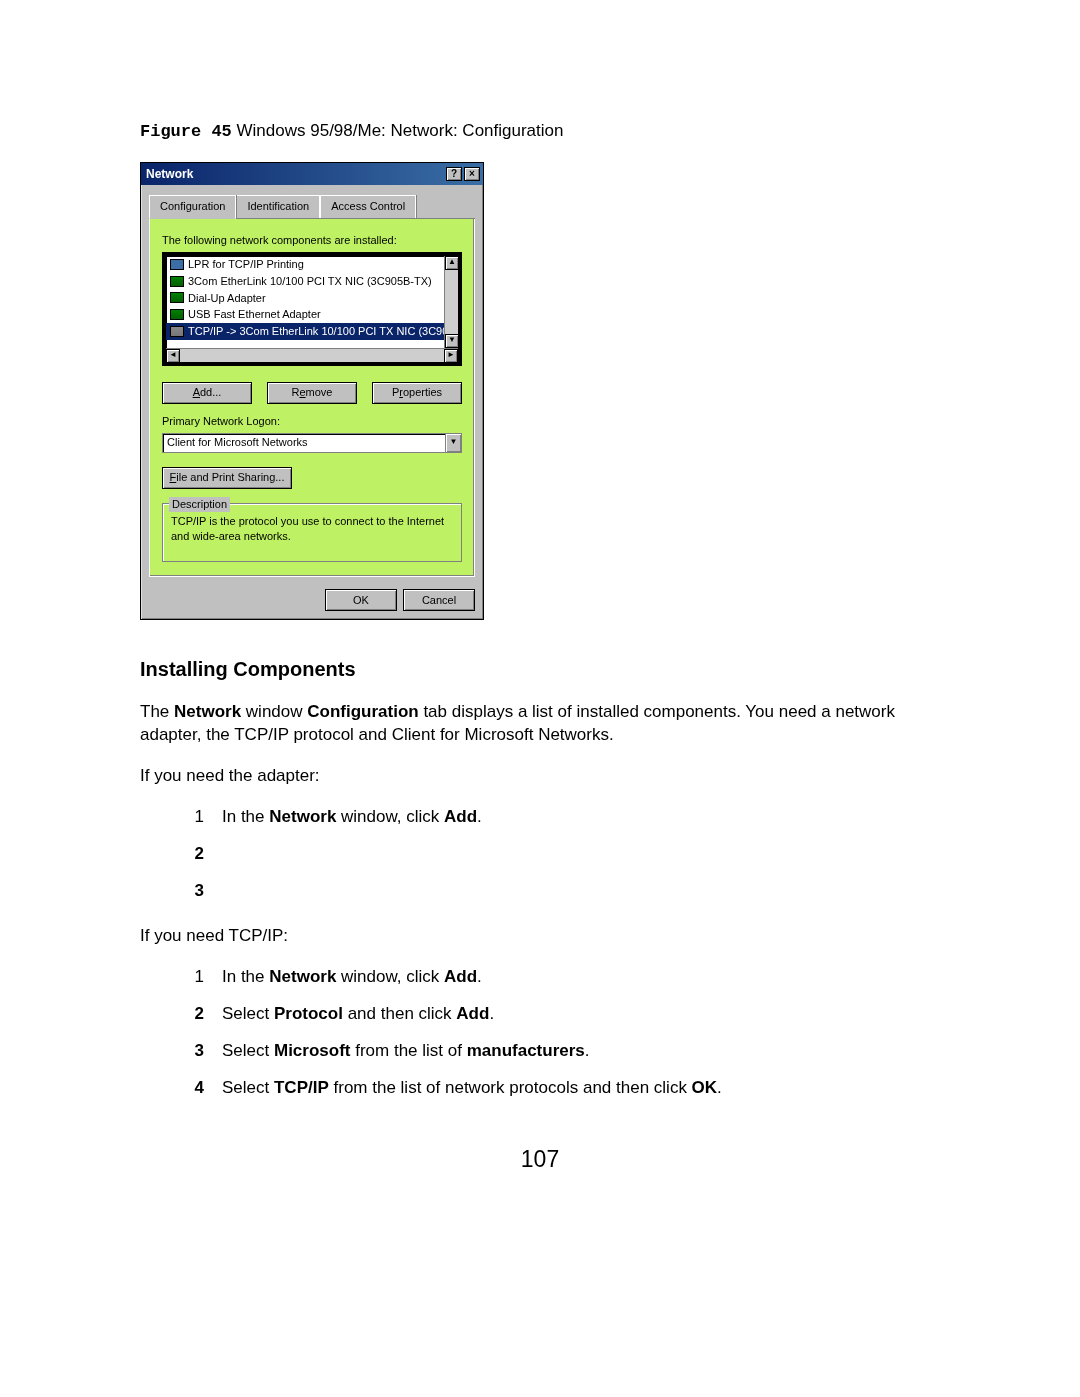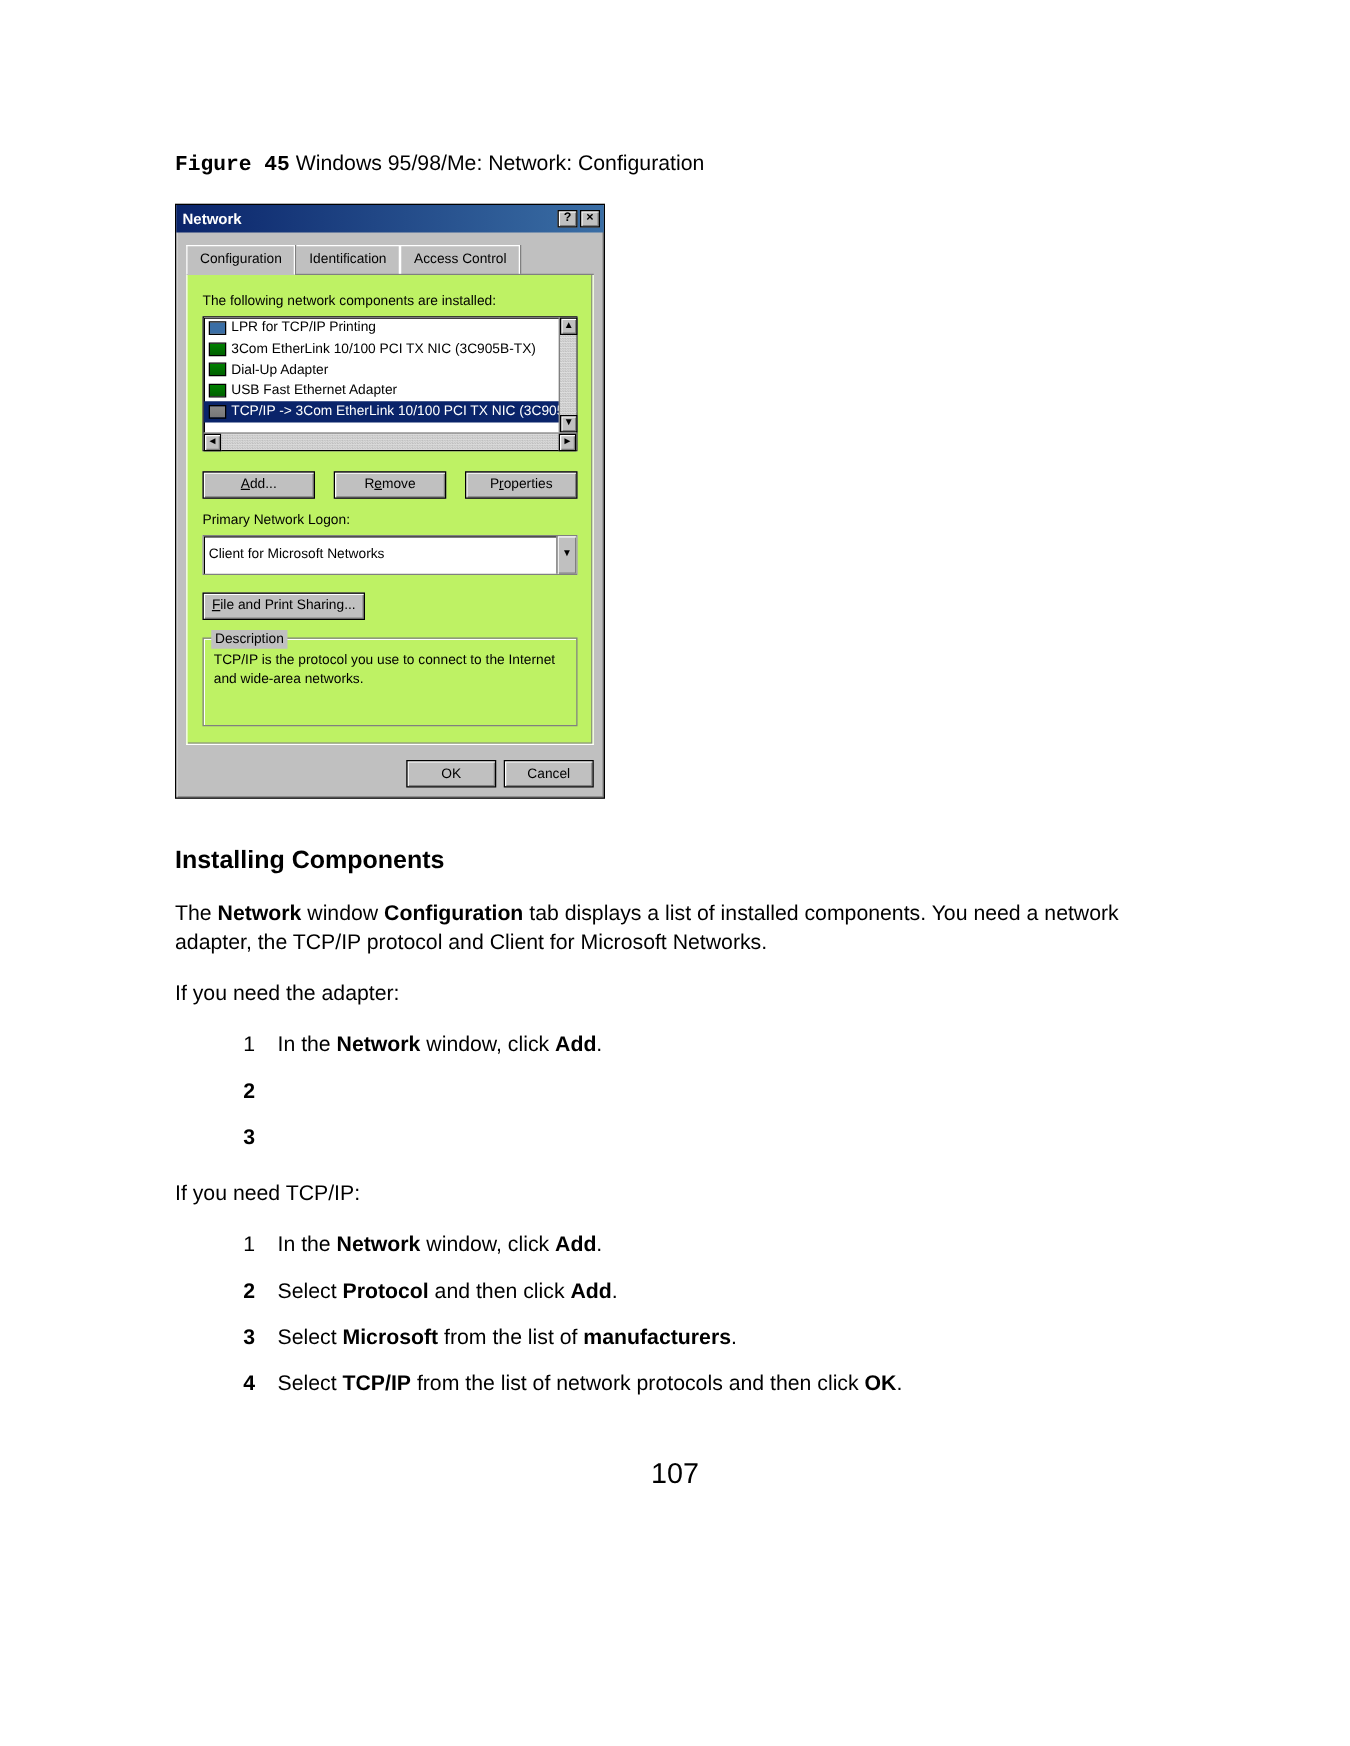--- a/index.html
+++ b/index.html
@@ -62,21 +62,21 @@
     .tab.active { background: #c0c0c0; border-bottom: 1px solid #c0c0c0; z-index: 2; margin-bottom: -1px; }
     .tab-panel {
       border: 1px solid #fff;
       border-top: none;
       box-shadow: inset -1px -1px 0 #808080;
       padding: 14px 12px 14px 12px;
       background: #bef264;
     }
     .label-text { font-size: 11px; margin-bottom: 4px; }
     .listbox {
-      border: 1px solid #000000;
+      border: 4px solid #000000;
       box-shadow: inset 1px 1px 0 #000, inset -1px -1px 0 #fff;
       background: #fff;
       font-size: 11px;
       position: relative;
       margin-bottom: 0;
     }
     .listbox-inner { height: 92px; overflow: hidden; }
     .list-item {
       padding: 1px 4px;
       display: flex; align-items: center; gap: 4px;
@@ -114,35 +114,35 @@
       border: 1px solid #000;
       box-shadow: inset 1px 1px 0 #fff, inset -1px -1px 0 #808080;
       font-size: 11px; font-family: inherit;
       display:flex;align-items:center;justify-content:center;
     }
     .win-btn.wide { width: 130px; }
     .combo {
       display: flex; background: #fff;
       border: 1px solid #808080;
       box-shadow: inset 1px 1px 0 #000, inset -1px -1px 0 #fff;
-      height: 32px; align-items:center;
+      height: 20px; align-items:center;
     }
     .combo-text { flex:1; padding: 0 4px; font-size: 11px; }
     .combo-btn {
       width: 16px; height: 100%;
       background: #c0c0c0;
       border-left: 1px solid #808080;
       box-shadow: inset 1px 1px 0 #fff, inset -1px -1px 0 #808080;
       display:flex;align-items:center;justify-content:center;
       font-size: 8px;
     }
     .groupbox {
       border: 1px solid #808080;
       box-shadow: inset 1px 1px 0 #fff;
-      padding: 10px 8px 30px 8px;
+      padding: 10px 8px 18px 8px;
       margin-top: 14px;
       position: relative;
       font-size: 11px;
     }
     .groupbox-title {
       position: absolute; top: -7px; left: 6px;
       background: #c0c0c0; padding: 0 3px;
     }
     .dialog-footer {
       display: flex; justify-content: flex-end; gap: 6px;

